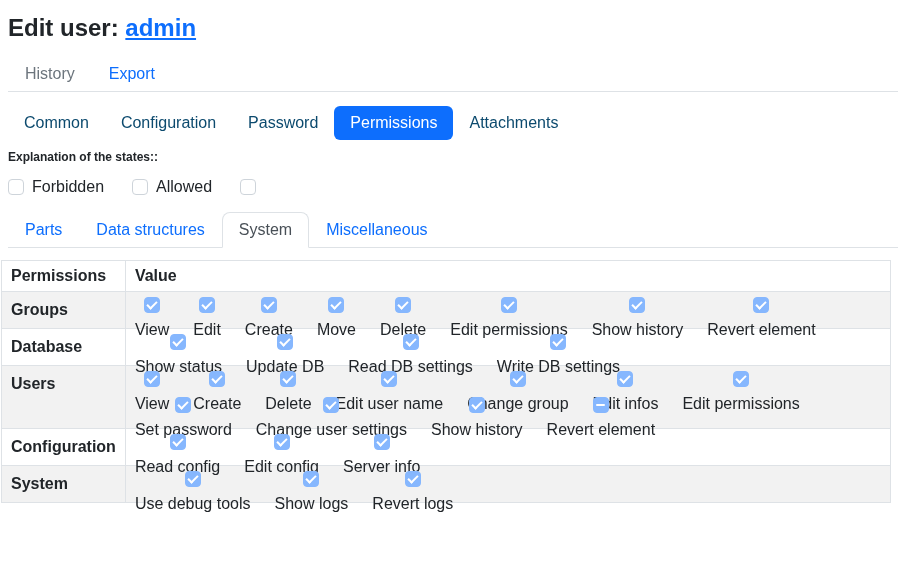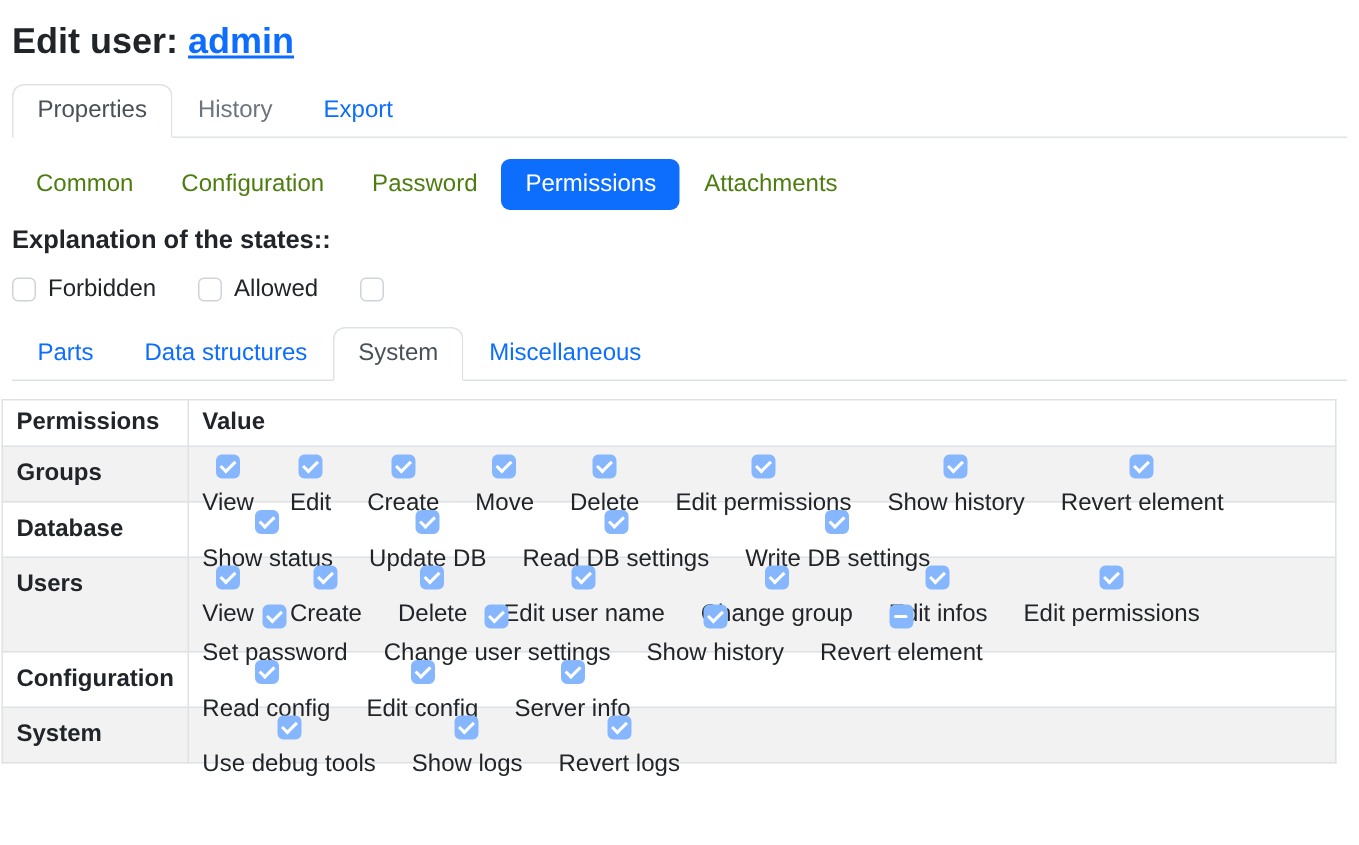--- a/index.html
+++ b/index.html
@@ -16,24 +16,24 @@
 
   .tabs { display: flex; border-bottom: 1px solid #dee2e6; }
   .tab {
     padding: 8px 16px; color: #0d6efd; cursor: pointer;
     border: 1px solid transparent; border-radius: 8px 8px 0 0; margin-bottom: -1px;
   }
   .tab[data-state="active"] { color: #495057; background: #fff; border-color: #dee2e6 #dee2e6 #fff; }
   .tab[data-state="disabled"] { color: #6c757d; cursor: default; }
 
   .pills { display: flex; margin: 14px 0 10px 0; }
-  .pill { padding: 8px 16px; color: #4d7c0f; border-radius: 6px; cursor: pointer; }
+  .pill { padding: 8px 16px; color: #0c4a6e; border-radius: 6px; cursor: pointer; }
   .pill[data-state="active"] { background: #0d6efd; color: #fff; }
 
-  .legend-heading { font-weight: 700; font-size: 17px; margin: 4px 0 7px 0; }
+  .legend-heading { font-weight: 700; font-size: 12px; margin: 4px 0 7px 0; }
   .legend { display: flex; column-gap: 28px; margin: 14px 0 16px 0; }
 
   .chk { display: inline-flex; align-items: center; gap: 8px; cursor: pointer; }
   .box {
     width: 16px; height: 16px; flex: 0 0 auto;
     border: 1px solid #ced4da; border-radius: 4px; background: #fff;
     display: inline-flex; align-items: center; justify-content: center;
   }
   .box[data-state="checked"], .box[data-state="indeterminate"] { background: #86b7fe; border-color: #86b7fe; }
   .box[data-state="checked"]::after {
@@ -55,21 +55,20 @@
   .chk-wrap .chk { height: 26px; flex-direction: column; }
 </style>
 </head>
 <body>
 
 <div class="page">
 
   <div class="title"><span>Edit user: </span><a>admin</a></div>
 
   <div class="tabs">
-    <div class="tab" data-state="active">Properties</div>
     <div class="tab" data-state="disabled">History</div>
     <div class="tab" data-state="link">Export</div>
   </div>
 
   <div class="pills">
     <div class="pill" data-state="link">Common</div>
     <div class="pill" data-state="link">Configuration</div>
     <div class="pill" data-state="link">Password</div>
     <div class="pill" data-state="active">Permissions</div>
     <div class="pill" data-state="link">Attachments</div>

